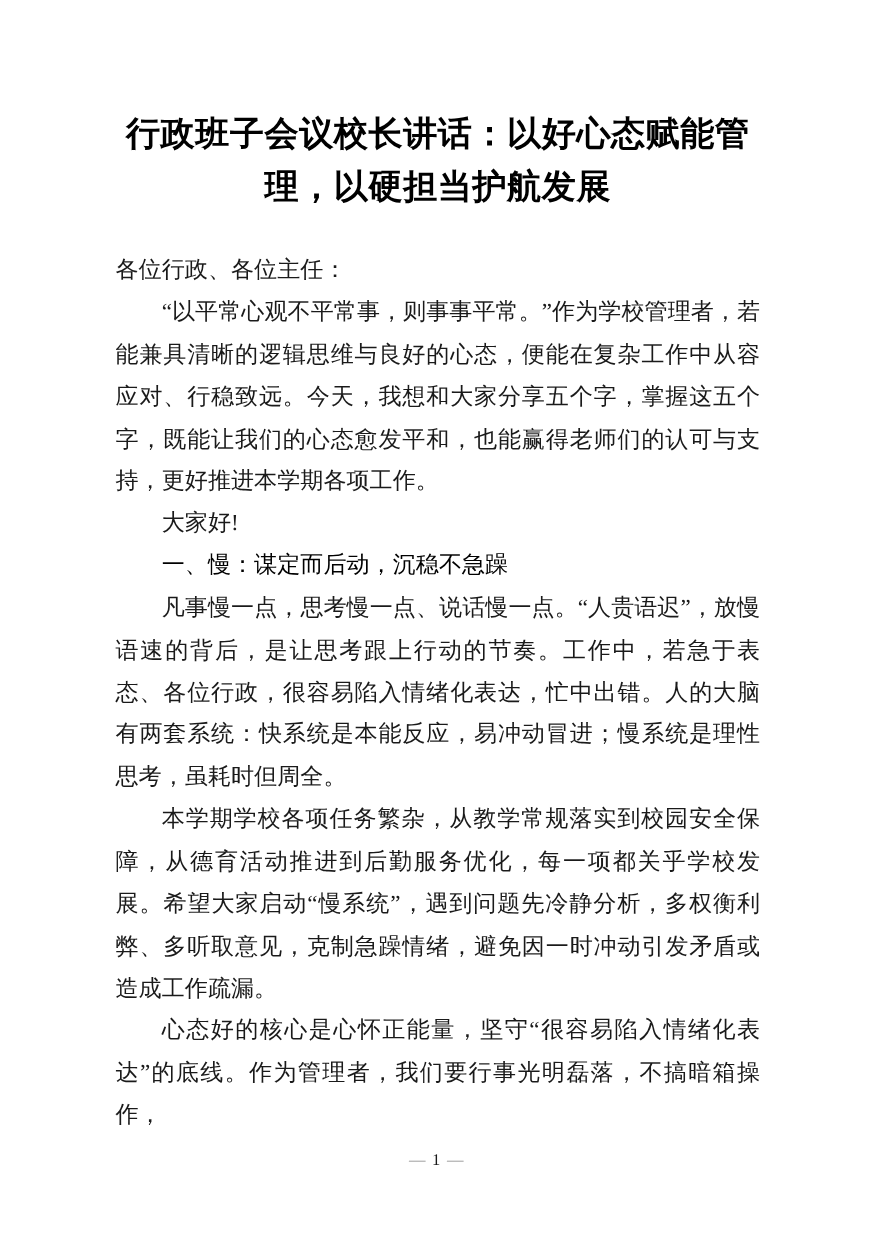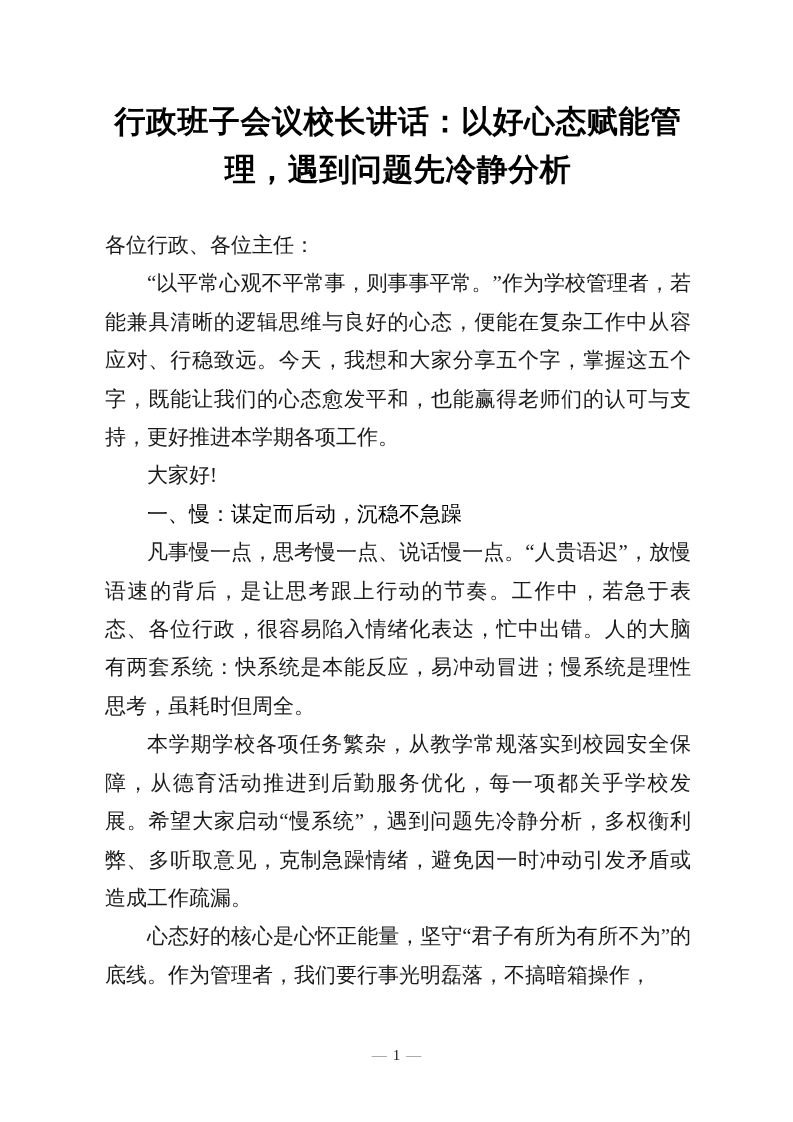--- a/index.html
+++ b/index.html
@@ -71,38 +71,38 @@
   .page-footer .num {
     color: #1a1a1a;
   }
 </style>
 </head>
 <body>
 
 <div class="page">
   <div class="content">
 
-    <h1 class="doc-title">行政班子会议校长讲话：以好心态赋能管理，遇到问题先冷静分析</h1>
+    <h1 class="doc-title">行政班子会议校长讲话：以好心态赋能管理，以硬担当护航发展</h1>
 
     <div class="doc-body">
 
       <p class="salutation">各位行政、各位主任：</p>
 
       <p>“以平常心观不平常事，则事事平常。”作为学校管理者，若能兼具清晰的逻辑思维与良好的心态，便能在复杂工作中从容应对、行稳致远。今天，我想和大家分享五个字，掌握这五个字，既能让我们的心态愈发平和，也能赢得老师们的认可与支持，更好推进本学期各项工作。</p>
 
       <p>大家好!</p>
 
       <h2 class="section-heading">一、慢：谋定而后动，沉稳不急躁</h2>
 
       <p>凡事慢一点，思考慢一点、说话慢一点。“人贵语迟”，放慢语速的背后，是让思考跟上行动的节奏。工作中，若急于表态、各位行政，很容易陷入情绪化表达，忙中出错。人的大脑有两套系统：快系统是本能反应，易冲动冒进；慢系统是理性思考，虽耗时但周全。</p>
 
       <p>本学期学校各项任务繁杂，从教学常规落实到校园安全保障，从德育活动推进到后勤服务优化，每一项都关乎学校发展。希望大家启动“慢系统”，遇到问题先冷静分析，多权衡利弊、多听取意见，克制急躁情绪，避免因一时冲动引发矛盾或造成工作疏漏。</p>
 
 
-      <p>心态好的核心是心怀正能量，坚守“君子有所为有所不为”的底线。作为管理者，我们要行事光明磊落，不搞暗箱操作，</p>
+      <p>心态好的核心是心怀正能量，坚守“很容易陷入情绪化表达”的底线。作为管理者，我们要行事光明磊落，不搞暗箱操作，</p>
 
     </div>
   </div>
 
   <div class="page-footer">
     <span class="dash">—</span><span class="num">1</span><span class="dash">—</span>
   </div>
 </div>
 
 </body></html>

